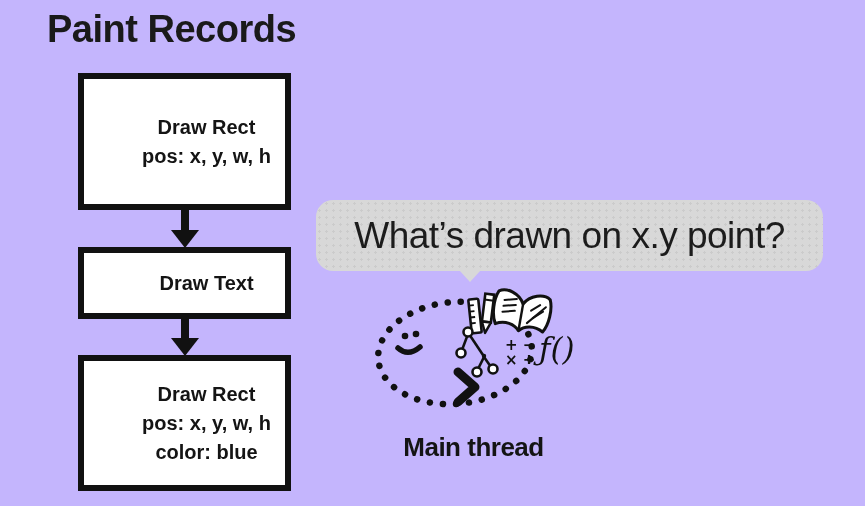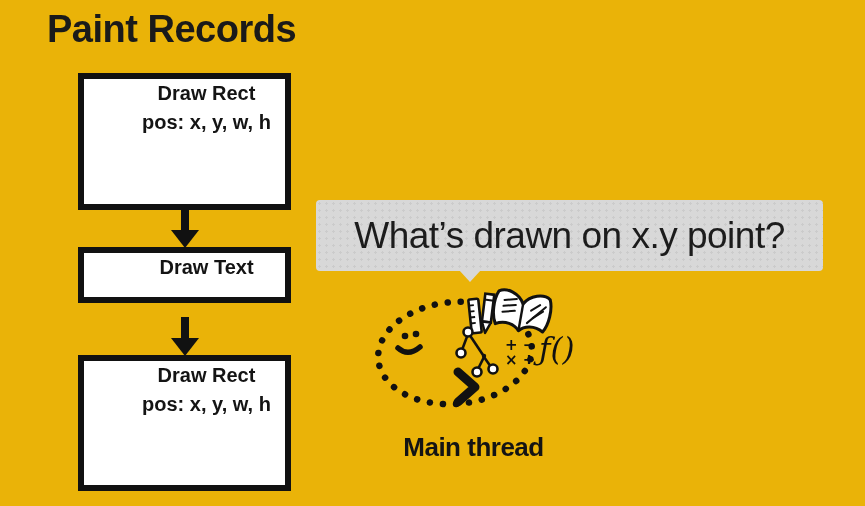--- a/index.html
+++ b/index.html
@@ -1,53 +1,53 @@
 <!DOCTYPE html>
 <html><head>
 <meta charset="utf-8">
 <style>
   * { margin:0; padding:0; box-sizing:border-box; }
   html,body { background:#fff; }
   .stage {
     position:relative;
     width:865px; height:506px;
-    background:#eab308;
+    background:#c4b5fd;
     overflow:hidden;
     font-family:"Liberation Sans", sans-serif;
     color:#1a1a1a;
   }
   .page-title {
     position:absolute; left:47px; top:8px;
     font-size:38px; font-weight:bold; letter-spacing:-0.5px;
     color:#1a1a1a;
   }
   .box {
     position:absolute; left:78px; width:213px;
     border:6px solid #111; background:#fff;
-    display:flex; flex-direction:column; align-items:center;
+    display:flex; flex-direction:column; justify-content:center; align-items:center;
     text-align:center;
     padding-left:44px;
   }
   .box .line { font-size:20px; font-weight:bold; line-height:29px; color:#141414; }
   .box1 { top:73px;  height:137px; }
-  .box2 { top:247px; height:56px;  }
+  .box2 { top:247px; height:72px;  }
   .box3 { top:355px; height:136px; }
   .flow-arrow { position:absolute; left:166px; width:38px; }
   .arrow1 { top:209px; }
   .arrow2 { top:317px; }
   .flow-arrow .shaft { width:8px; height:21px; background:#111; margin:0 auto; }
   .flow-arrow .head  {
     width:0; height:0; margin:0 auto;
     border-left:14px solid transparent;
     border-right:14px solid transparent;
     border-top:18px solid #111;
   }
   .bubble {
     position:absolute; left:316px; top:200px; width:507px; height:71px;
-    background:#d8d8d8; border-radius:4px;
+    background:#d8d8d8; border-radius:17px;
     background-image:radial-gradient(circle, #cbcbcb 1.1px, transparent 1.1px);
     background-size:7px 7px;
     display:flex; align-items:center; justify-content:center;
   }
   .bubble-text { font-size:37px; font-weight:400; letter-spacing:-0.5px; color:#1c1c1c; white-space:nowrap; }
   .bubble-tail {
     position:absolute; left:459px; top:270px;
     width:0; height:0;
     border-left:11px solid transparent;
     border-right:11px solid transparent;
@@ -85,20 +85,21 @@
     </div>
 
     <div class="flow-arrow arrow2">
       <div class="shaft"></div>
       <div class="head"></div>
     </div>
 
     <div class="box box3">
       <div class="line">Draw Rect</div>
       <div class="line">pos: x, y, w, h</div>
+      <div class="line">color: blue</div>
     </div>
   </div>
 
   <div class="bubble">
     <span class="bubble-text">What’s drawn on x.y point?</span>
   </div>
   <div class="bubble-tail"></div>
 
   <svg class="doodle" width="235" height="135" viewBox="0 0 235 135">
 

